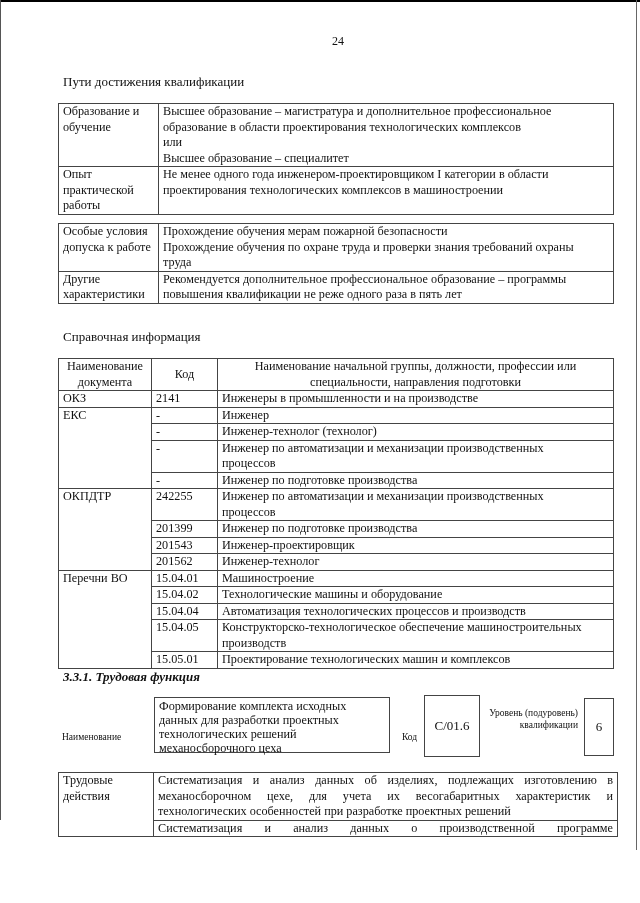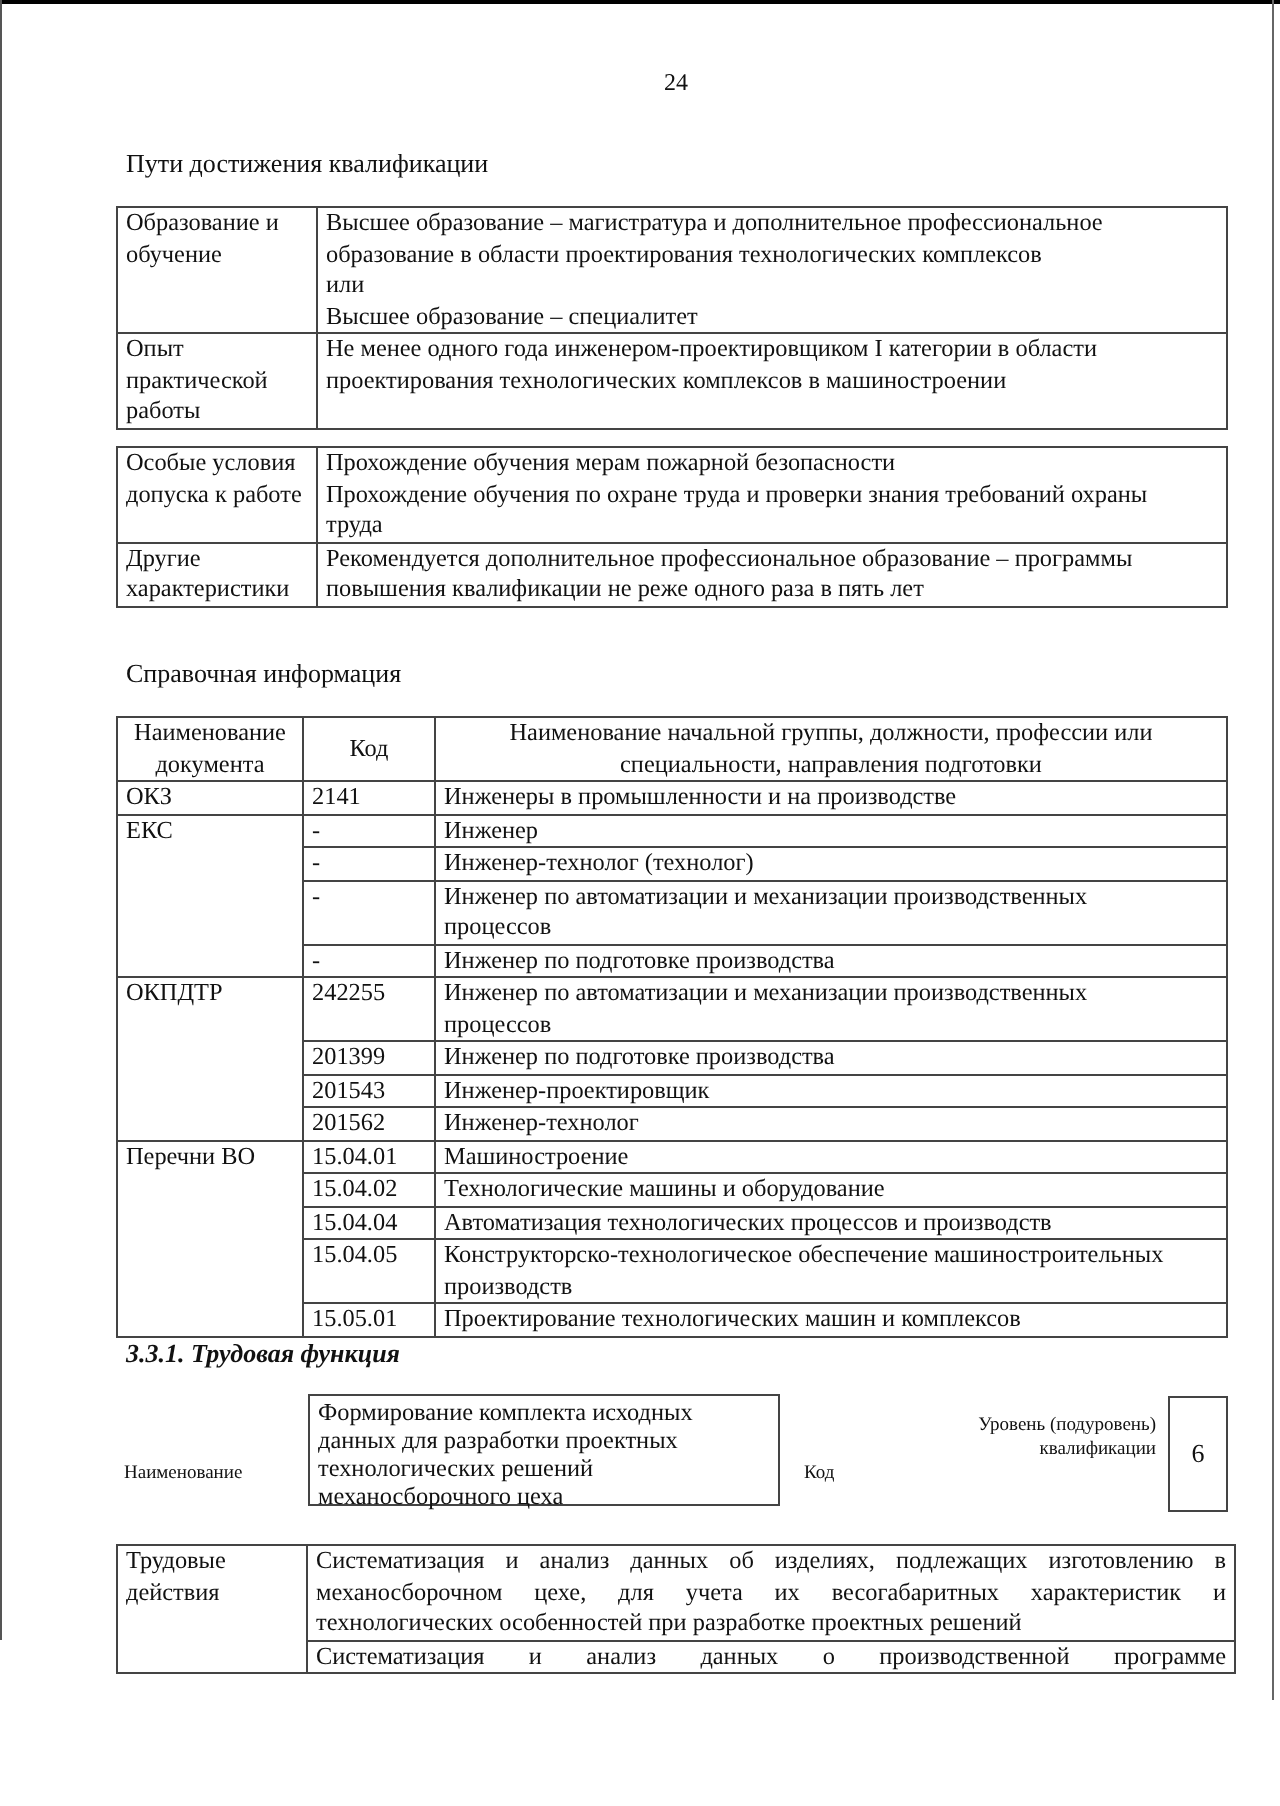--- a/index.html
+++ b/index.html
@@ -168,20 +168,21 @@
   </tr>
 </tbody>
   </table>
 
 <div class="heading bold" style="top:669px;">3.3.1. Трудовая функция</div>
 
 <div class="fn-row">
   <div class="fn-label" style="left:62px; top:25px;">Наименование</div>
   <div class="fn-box fn-name">Формирование комплекта исходных данных для разработки проектных технологических решений механосборочного цеха</div>
   <div class="fn-label" style="left:402px; top:25px;">Код</div>
+  <div class="fn-box fn-code">C/01.6</div>
   <div class="fn-level-label">Уровень (подуровень) квалификации</div>
   <div class="fn-box fn-level">6</div>
 </div>
 
 <table id="t5">
   <colgroup>
       <col style="width:95px">
       <col>
     </colgroup>
   <tbody>

